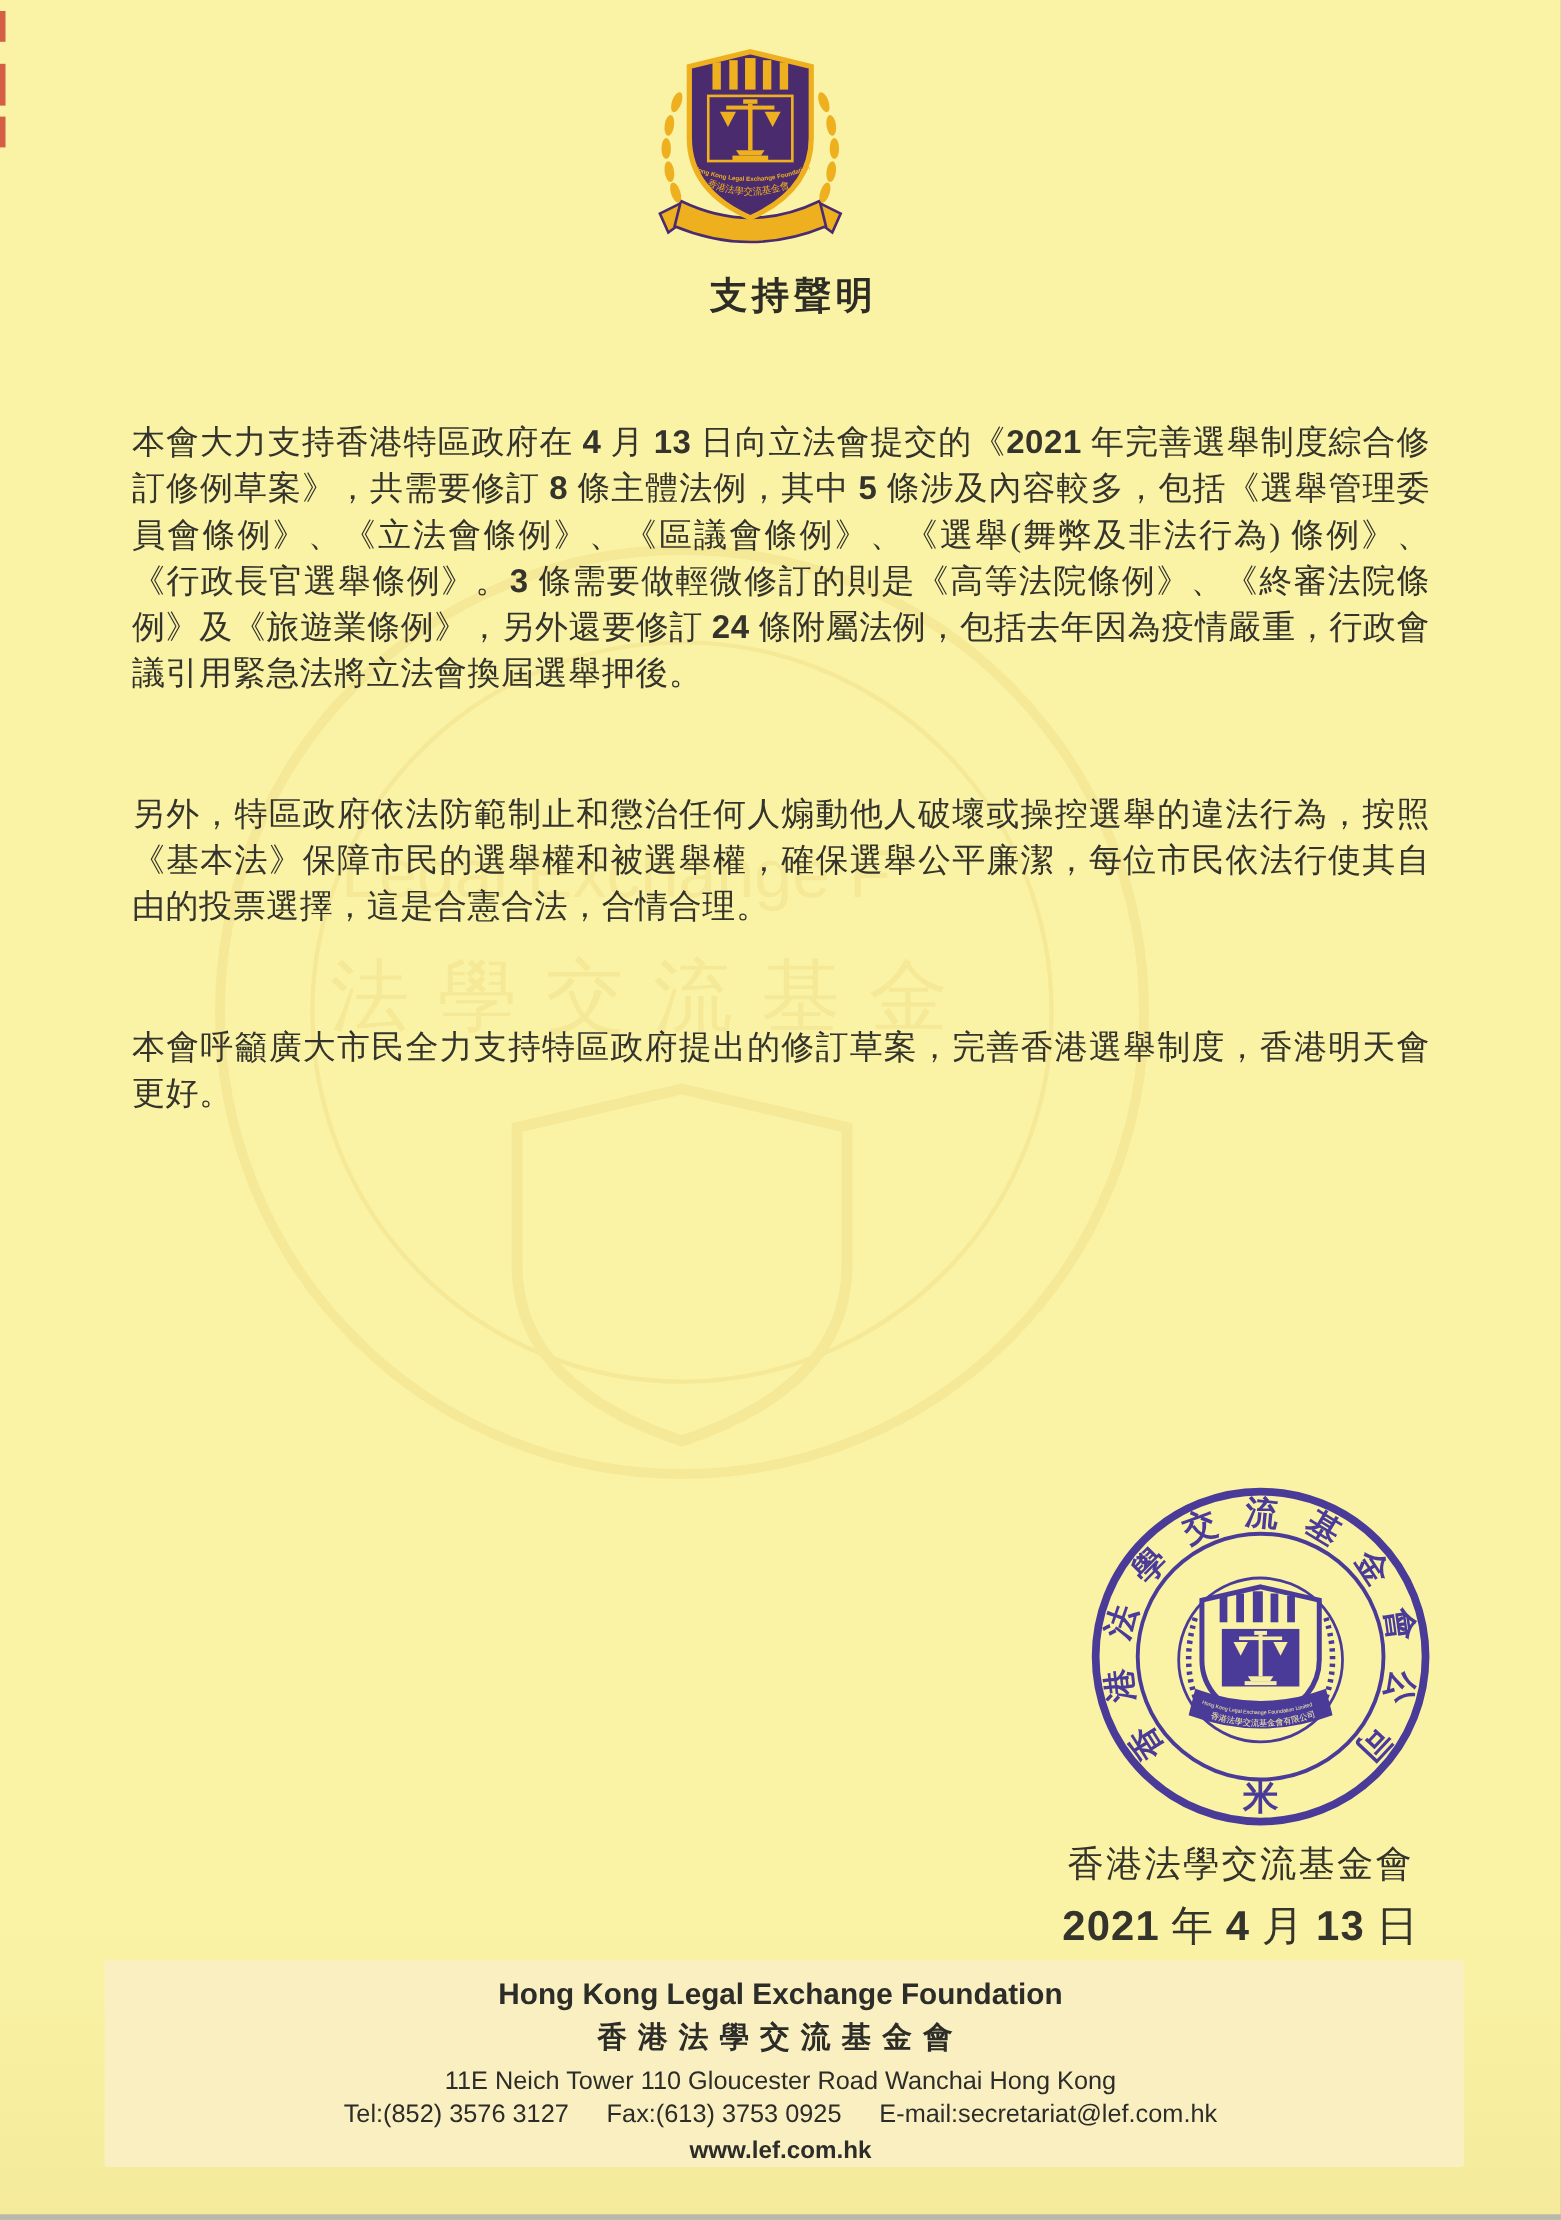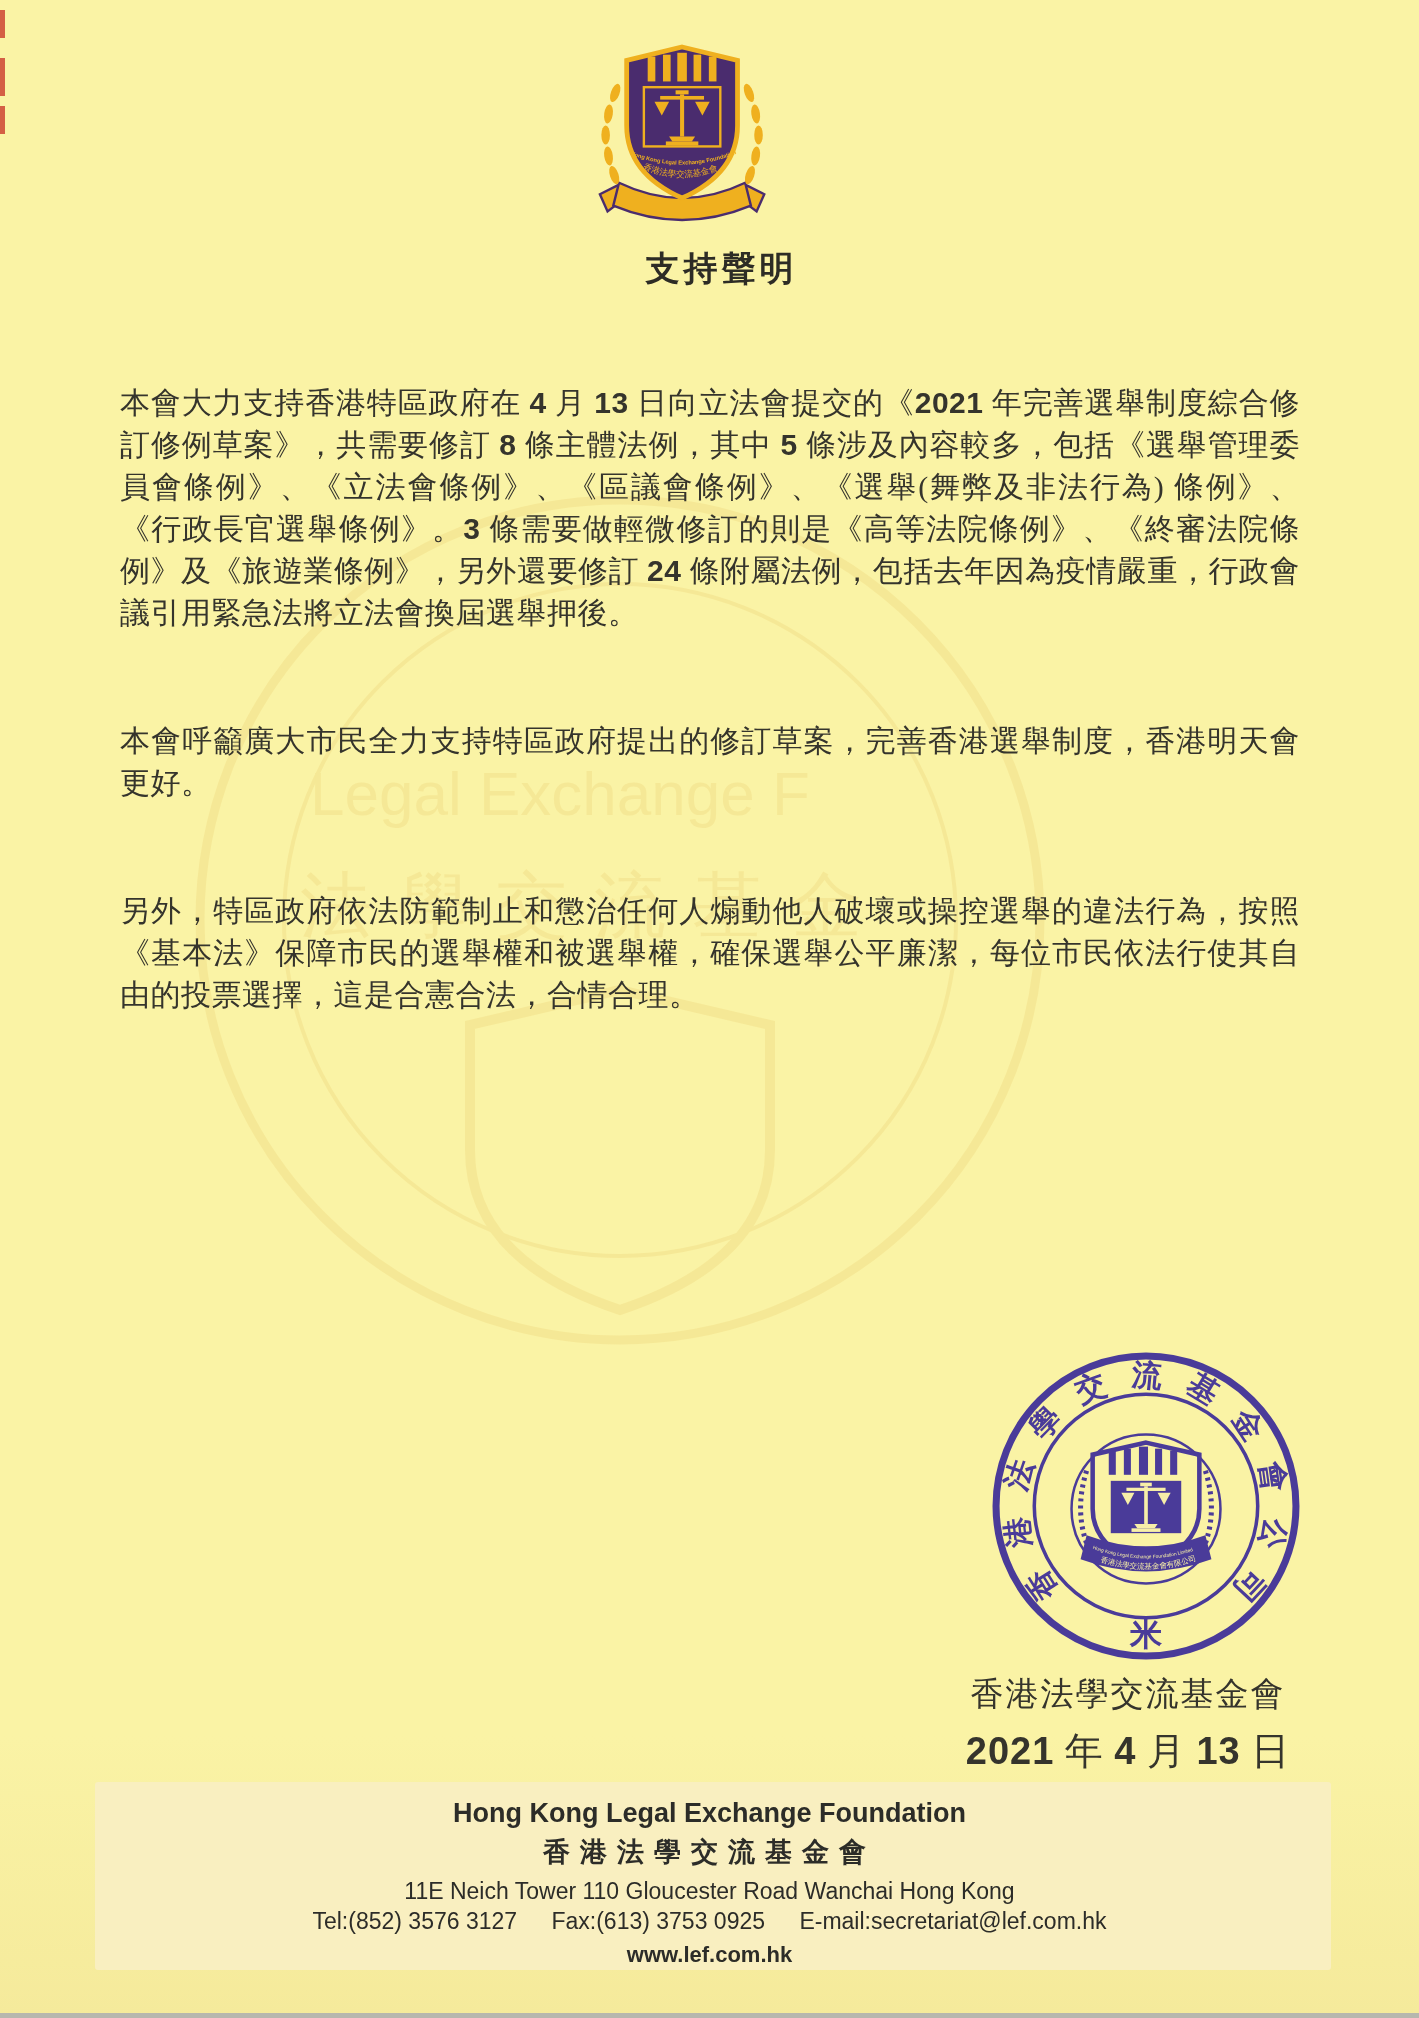--- a/index.html
+++ b/index.html
@@ -126,22 +126,22 @@
     </text>
     <text font-size="9" fill="#efb01f">
       <textPath href="#logoArcZH" startOffset="3">香港法學交流基金會</textPath>
     </text>
   </svg>
 
   <div id="doc-title">支持聲明</div>
 
   <div id="body-text">
     <p><span>本會大力支持香港特區政府在 </span><span class="num">4</span><span> 月 </span><span class="num">13</span><span> 日向立法會提交的《</span><span class="num">2021</span><span> 年完善選舉制度綜合修訂修例草案》，共需要修訂 </span><span class="num">8</span><span> 條主體法例，其中 </span><span class="num">5</span><span> 條涉及內容較多，包括《選舉管理委員會條例》、《立法會條例》、《區議會條例》、《選舉(舞弊及非法行為) 條例》、《行政長官選舉條例》。</span><span class="num">3</span><span> 條需要做輕微修訂的則是《高等法院條例》、《終審法院條例》及《旅遊業條例》，另外還要修訂 </span><span class="num">24</span><span> 條附屬法例，包括去年因為疫情嚴重，行政會議引用緊急法將立法會換屆選舉押後。</span></p>
+    <p><span>另外，特區政府依法防範制止和懲治任何人煽動他人破壞或操控選舉的違法行為，按照《基本法》保障市民的選舉權和被選舉權，確保選舉公平廉潔，每位市民依法行使其自由的投票選擇，這是合憲合法，合情合理。</span></p>
     <p><span>本會呼籲廣大市民全力支持特區政府提出的修訂草案，完善香港選舉制度，香港明天會更好。</span></p>
-    <p><span>另外，特區政府依法防範制止和懲治任何人煽動他人破壞或操控選舉的違法行為，按照《基本法》保障市民的選舉權和被選舉權，確保選舉公平廉潔，每位市民依法行使其自由的投票選擇，這是合憲合法，合情合理。</span></p>
   </div>
 
   <svg id="seal" viewBox="0 0 310 310">
     <g stroke="#4a3b99" fill="none">
       <circle cx="155" cy="155" r="149" stroke-width="7"></circle>
       <circle cx="155" cy="155" r="111" stroke-width="3.5"></circle>
     </g>
     <defs>
       <path id="sealRing" d="M 78.5 246.2 A 119 119 0 1 1 231.5 246.2" fill="none"></path>
       <path id="sealRibbonEN" d="M98,196 Q155,218 212,196" fill="none"></path>

